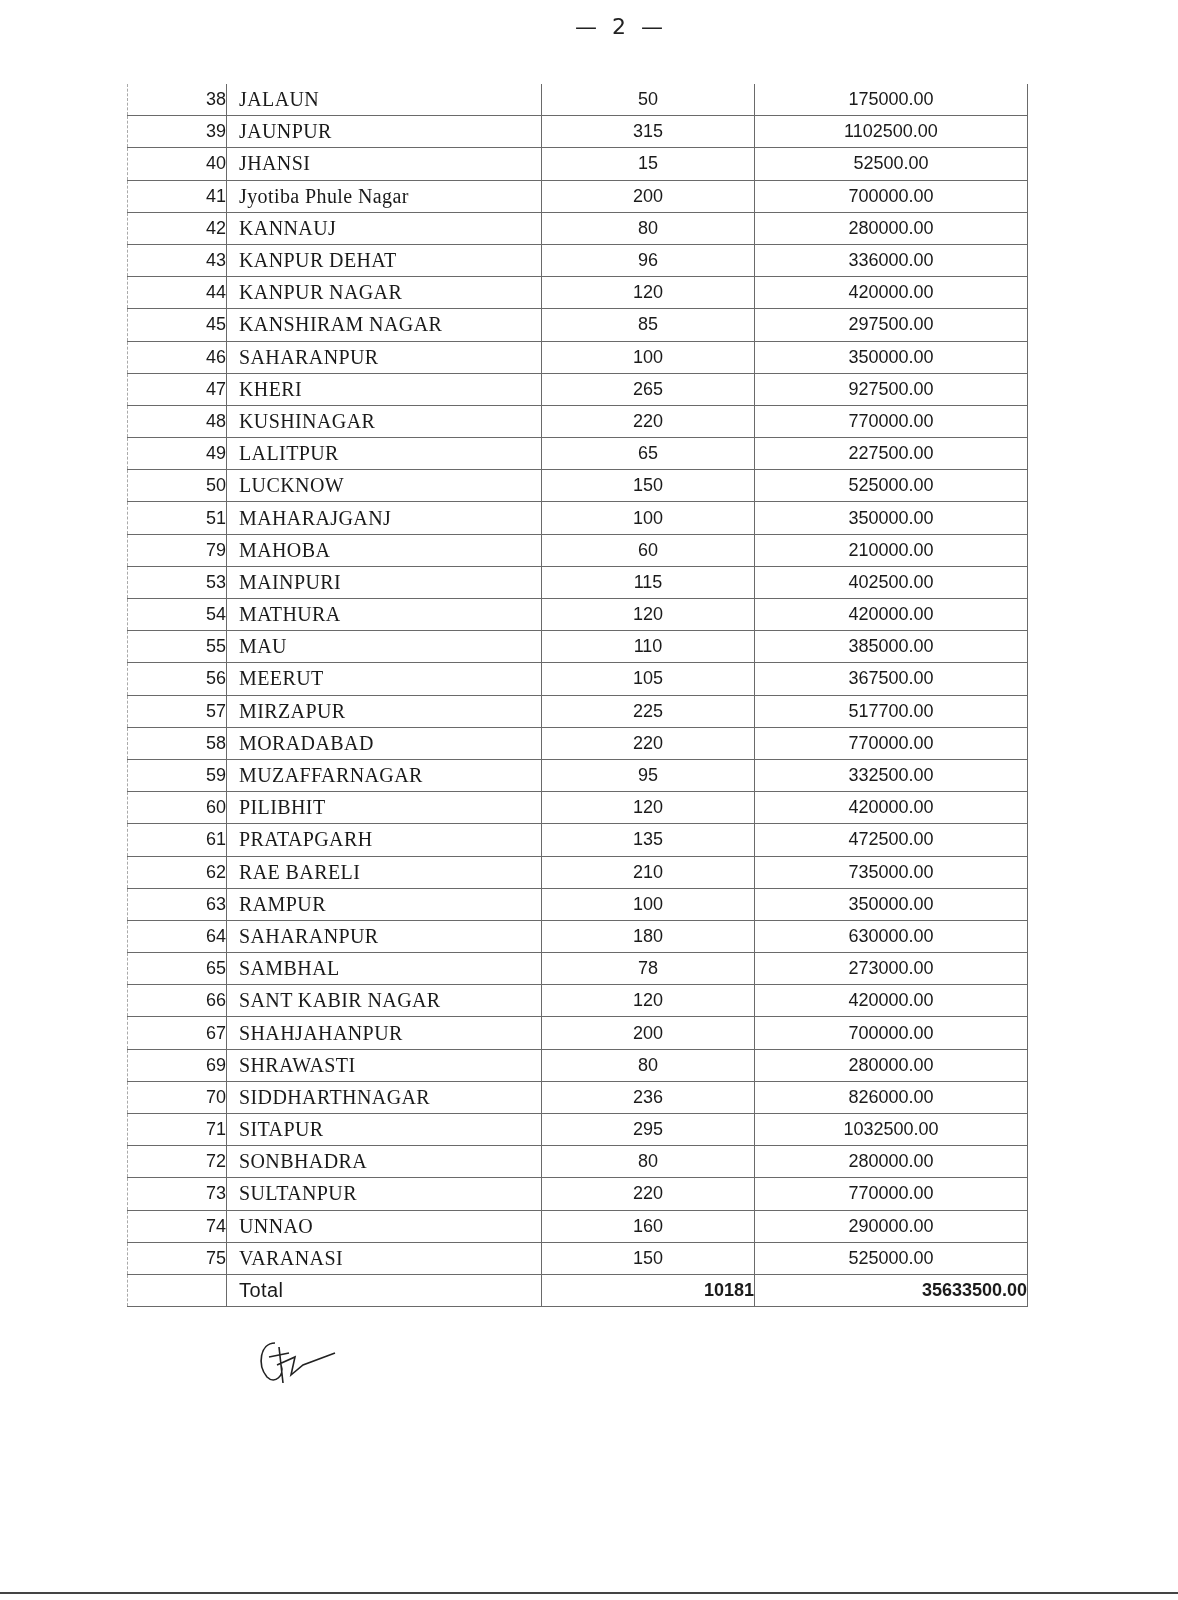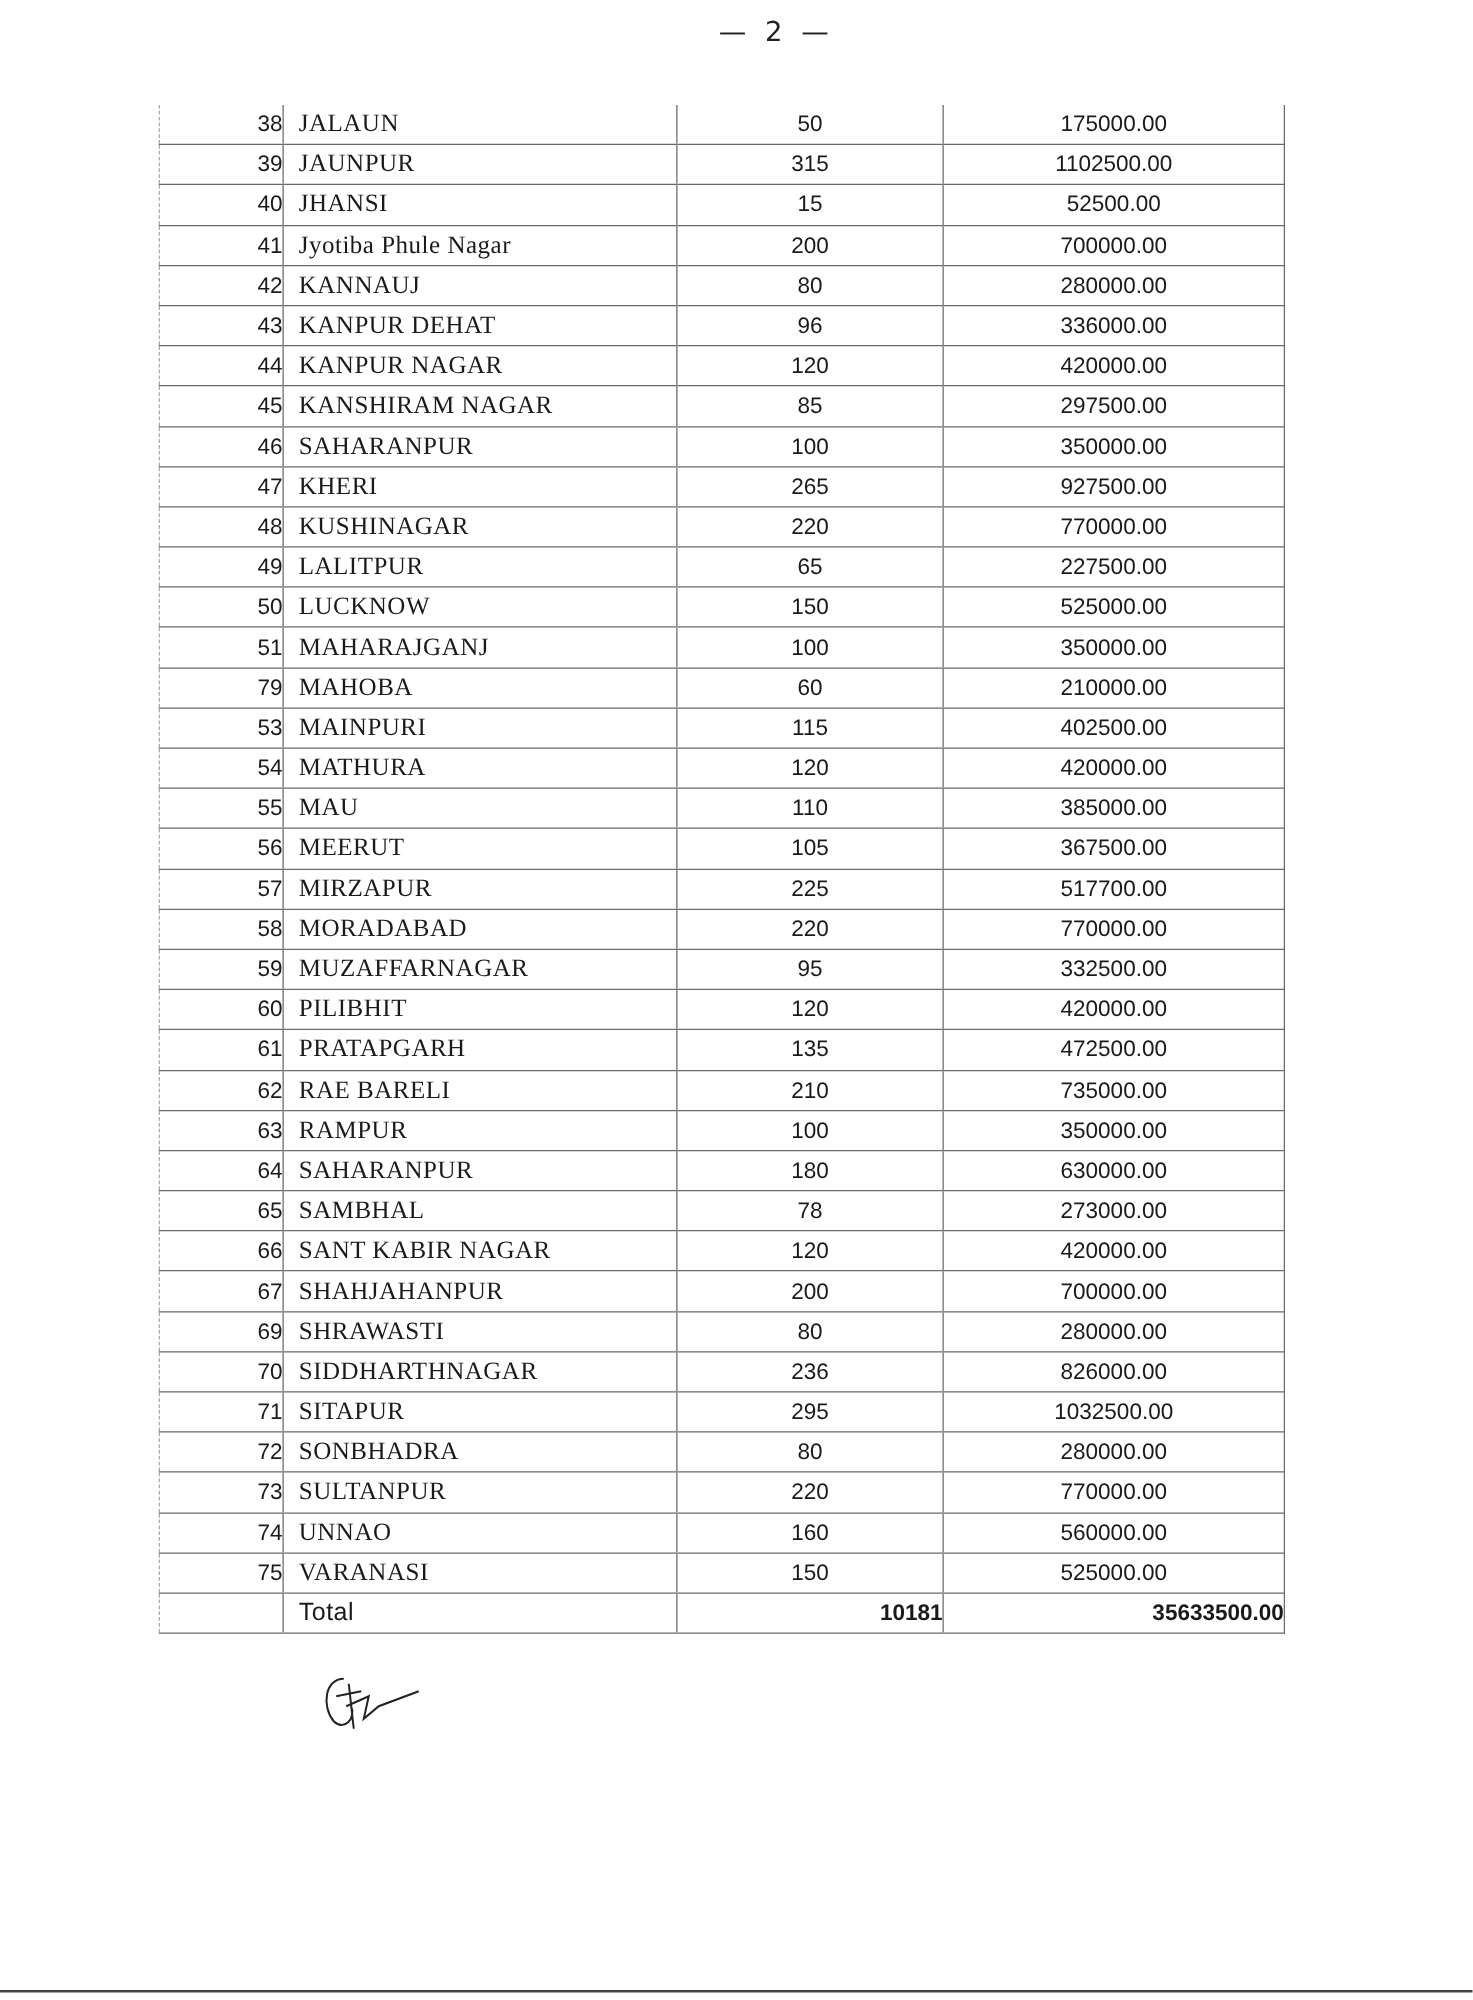--- a/index.html
+++ b/index.html
@@ -231,21 +231,21 @@
       <tr>
         <td class="sn">73</td>
         <td class="name">SULTANPUR</td>
         <td class="cnt">220</td>
         <td class="amt">770000.00</td>
       </tr>
       <tr>
         <td class="sn">74</td>
         <td class="name">UNNAO</td>
         <td class="cnt">160</td>
-        <td class="amt">560000.00</td>
+        <td class="amt">290000.00</td>
       </tr>
       <tr>
         <td class="sn">75</td>
         <td class="name">VARANASI</td>
         <td class="cnt">150</td>
         <td class="amt">525000.00</td>
       </tr>
       <tr class="total">
         <td class="sn"></td>
         <td class="name">Total</td>

